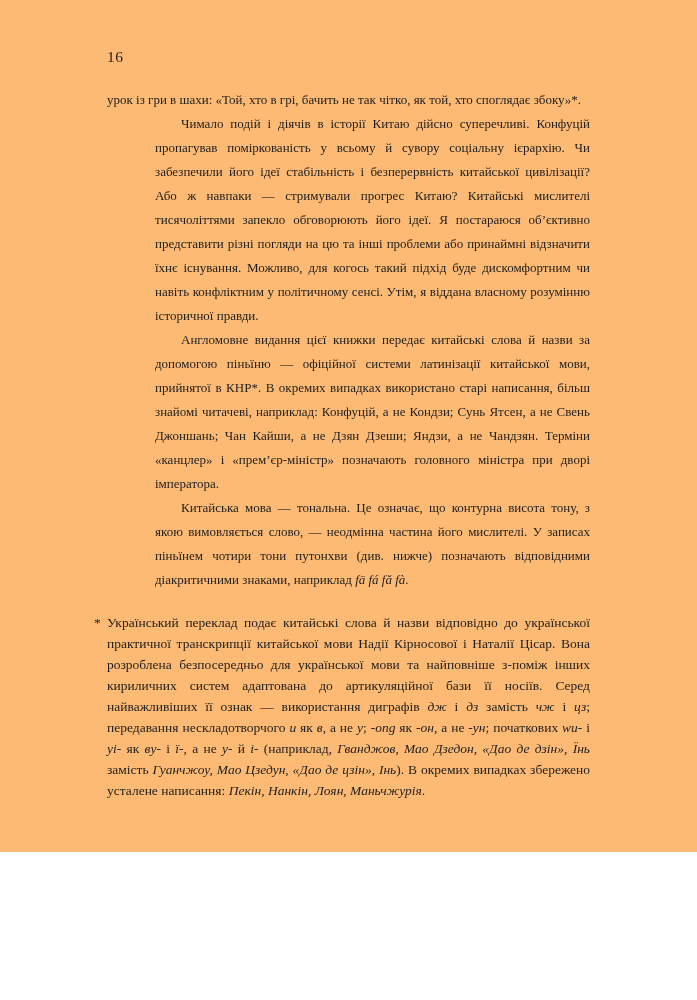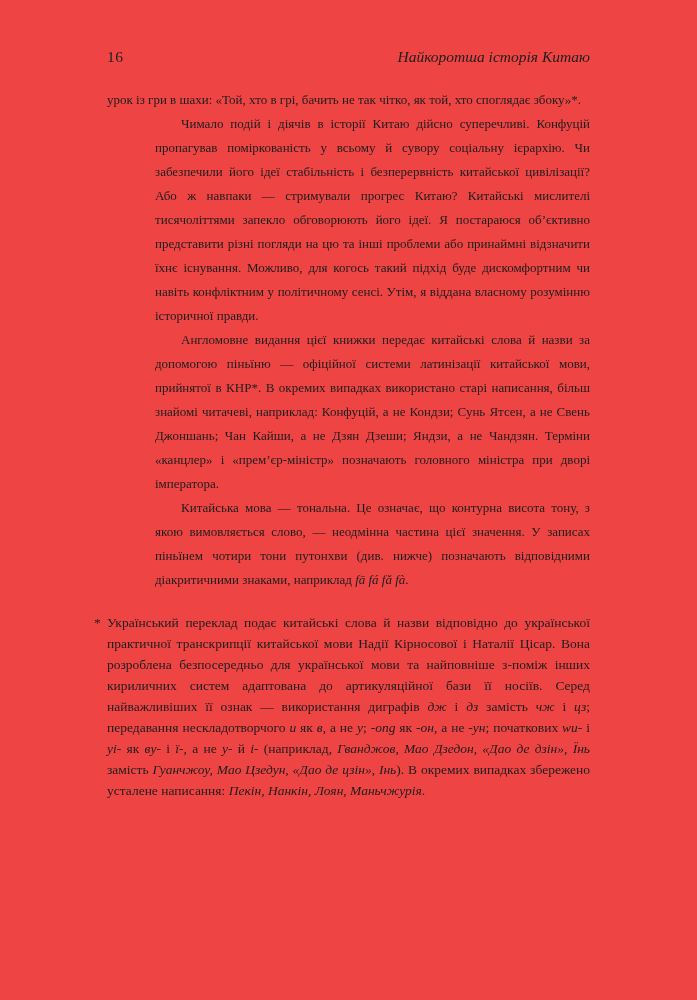--- a/index.html
+++ b/index.html
@@ -6,22 +6,22 @@
   html, body { background: #ffffff; }
   body {
     width: 697px;
     height: 1000px;
     font-family: "Liberation Serif", "DejaVu Serif", serif;
     color: #1e1e1e;
     overflow: hidden;
   }
   .page {
     width: 697px;
-    height: 1000px;
-    background: #ef4444;
+    height: 852px;
+    background: #fdba74;
     padding: 48px 107px 0 107px;
   }
   .page-header {
     display: flex;
     justify-content: space-between;
     align-items: baseline;
     font-size: 15.5px;
     margin-bottom: 22px;
   }
   .page-number { letter-spacing: 0.5px; }
@@ -44,27 +44,26 @@
   .footnote-text { position: relative; }
   .fn-marker { position: absolute; left: -13px; top: 0; }
 </style>
 </head>
 <body>
 
 <div class="page">
 
   <header class="page-header">
     <span class="page-number">16</span>
-    <span class="running-title">Найкоротша історія Китаю</span>
   </header>
 
   <main class="body-text">
     <p class="para no-indent"><span>урок із гри в шахи: «Той, хто в грі, бачить не так чітко, як той, хто споглядає збоку»*.</span></p>
     <p class="para indent"><span>Чимало подій і діячів в історії Китаю дійсно суперечливі. Конфуцій пропагував поміркованість у всьому й сувору соціальну ієрархію. Чи забезпечили його ідеї стабільність і безперервність китайської цивілізації? Або ж навпаки — стримували прогрес Китаю? Китайські мислителі тисячоліттями запекло обговорюють його ідеї. Я постараюся об’єктивно представити різні погляди на цю та інші проблеми або принаймні відзначити їхнє існування. Можливо, для когось такий підхід буде дискомфортним чи навіть конфліктним у політичному сенсі. Утім, я віддана власному розумінню історичної правди.</span></p>
     <p class="para indent"><span>Англомовне видання цієї книжки передає китайські слова й назви за допомогою піньїню — офіційної системи латинізації китайської мови, прийнятої в КНР*. В окремих випадках використано старі написання, більш знайомі читачеві, наприклад: Конфуцій, а не Кондзи; Сунь Ятсен, а не Свень Джоншань; Чан Кайши, а не Дзян Дзеши; Яндзи, а не Чандзян. Терміни «канцлер» і «прем’єр-міністр» позначають головного міністра при дворі імператора.</span></p>
-    <p class="para indent"><span>Китайська мова — тональна. Це означає, що контурна висота тону, з якою вимовляється слово, — неодмінна частина цієї значення. У записах піньїнем чотири тони путонхви (див. нижче) позначають відповідними діакритичними знаками, наприклад </span><span class="italic">fā fá fǎ fà</span><span>.</span></p>
+    <p class="para indent"><span>Китайська мова — тональна. Це означає, що контурна висота тону, з якою вимовляється слово, — неодмінна частина його мислителі. У записах піньїнем чотири тони путонхви (див. нижче) позначають відповідними діакритичними знаками, наприклад </span><span class="italic">fā fá fǎ fà</span><span>.</span></p>
   </main>
 
   <footer class="footnote">
     <p class="footnote-text"><span class="fn-marker">*</span><span class="fn-body"><span>Український переклад подає китайські слова й назви відповідно до української практичної транскрипції китайської мови Надії Кірносової і Наталії Цісар. Вона розроблена безпосередньо для української мови та найповніше з-поміж інших кириличних систем адаптована до артикуляційної бази її носіїв. Серед найважливіших її ознак — використання диграфів </span><span class="italic">дж</span><span> і </span><span class="italic">дз</span><span> замість </span><span class="italic">чж</span><span> і </span><span class="italic">цз</span><span>; передавання нескладотворчого </span><span class="italic">и</span><span> як </span><span class="italic">в</span><span>, а не </span><span class="italic">у</span><span>; </span><span class="italic">-ong</span><span> як </span><span class="italic">-он</span><span>, а не </span><span class="italic">-ун</span><span>; початкових </span><span class="italic">wu-</span><span> і </span><span class="italic">yi-</span><span> як </span><span class="italic">ву-</span><span> і </span><span class="italic">ї-</span><span>, а не </span><span class="italic">у-</span><span> й </span><span class="italic">і-</span><span> (наприклад, </span><span class="italic">Гванджов, Мао Дзедон, «Дао де дзін», Їнь</span><span> замість </span><span class="italic">Гуанчжоу, Мао Цзедун, «Дао де цзін», Інь</span><span>). В окремих випадках збережено усталене написання: </span><span class="italic">Пекін, Нанкін, Лоян, Маньчжурія</span><span>.</span></span></p>
   </footer>
 
 </div>
 
 </body></html>

